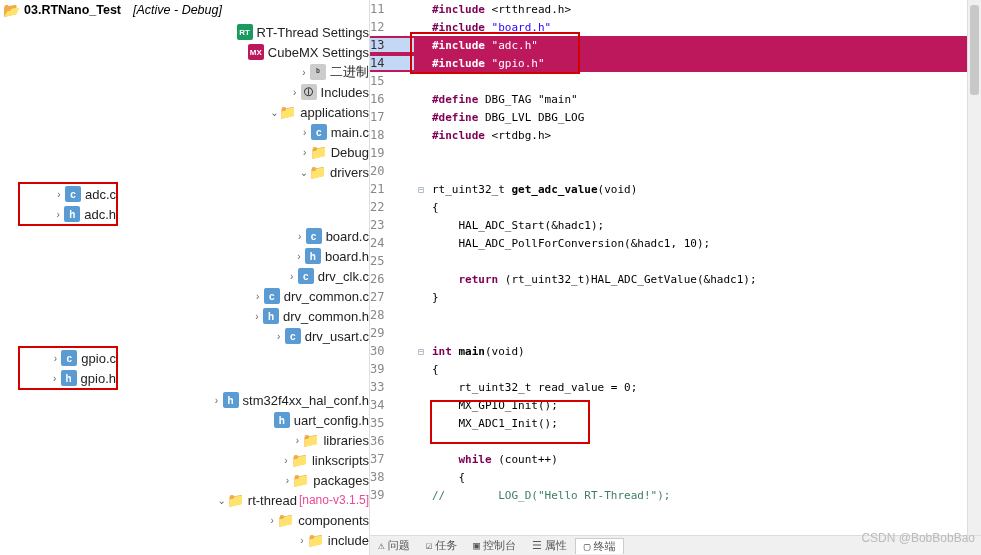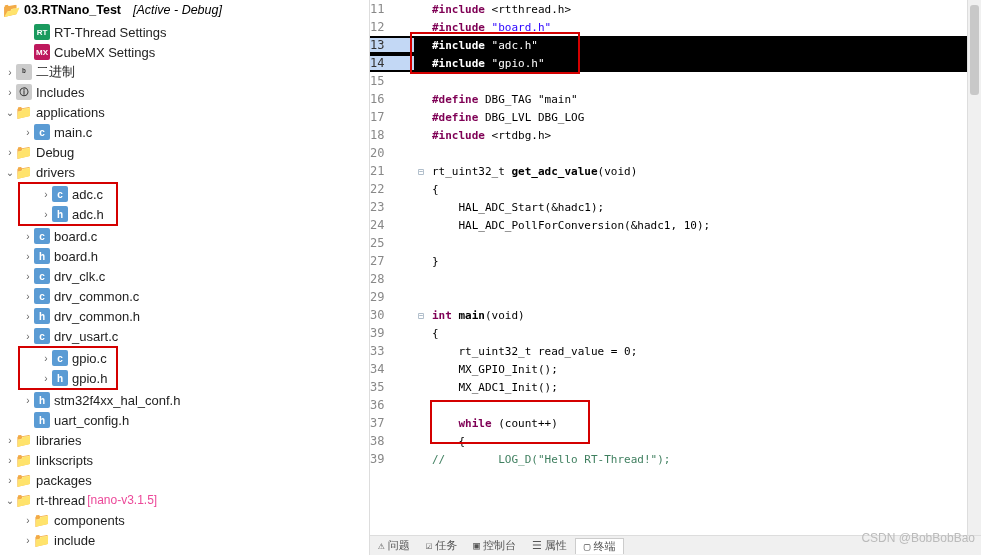--- a/index.html
+++ b/index.html
@@ -2,21 +2,21 @@
 <html><head>
 <meta charset="utf-8">
 <style>
   * { box-sizing: border-box; margin: 0; padding: 0; }
   body { font-family: "Segoe UI", Tahoma, sans-serif; font-size: 13px; background: #f7f7f7; overflow: hidden; }
   .app { display: flex; height: 555px; width: 981px; background: #fff; }
   .sidebar { width: 370px; background: #fff; overflow-y: auto; border-right: 1px solid #ddd; }
   .proj-title { display: flex; align-items: center; padding: 2px 4px; font-weight: bold; font-size: 12.5px; }
   .proj-title .active { font-weight: normal; margin-left: 12px; font-style: italic; }
   .tree { padding: 2px 0; }
-  .node { display: flex; align-items: center; padding: 1px 0; height: 20px; cursor: pointer; white-space: nowrap; }
+  .node { display: flex; align-items: center; padding: 1px 0; height: 20px; cursor: pointer; white-space: nowrap; justify-content: flex-end; }
   .arrow { width: 12px; text-align: center; font-size: 10px; color: #666; margin-right: 0px; }
   .arrow.open::before { content: "⌄"; }
   .arrow.closed::before { content: "›"; }
   .arrow.none::before { content: ""; }
   .ficon { width: 16px; height: 16px; display: inline-flex; align-items: center; justify-content: center; font-size: 10px; margin-right: 4px; border-radius: 2px; font-weight: bold; color: #fff; }
   .ficon.c { background: #5a9bd4; }
   .ficon.h { background: #5a9bd4; }
   .ficon.folder { color: #e8b53c; background: none; font-size: 14px; }
   .ficon.rt { background: #1a9a5e; color:#fff; font-size:8px;}
   .ficon.mx { background: #be185d; color:#fff; font-size:8px;}
@@ -34,21 +34,21 @@
   .lno { width: 44px; color: #888; padding-right: 8px; font-size: 12px; background: #fff; }
   .fold { width: 14px; text-align: center; color: #888; font-size: 10px; }
   .fold.box::before { content: "⊟"; color: #9ab; }
   .code { padding-left: 4px; font-size: 11px; white-space: pre; }
   .kw { color: #7f0055; font-weight: bold; }
   .str { color: #2a00ff; }
   .com { color: #3f7f5f; }
   .plain { color: #000; }
   .func { color: #000; font-weight: bold; }
   .type { color: #000; }
-  .line.sel { background: #000000; }
+  .line.sel { background: #be185d; }
   .line.sel .code, .line.sel .kw, .line.sel .str, .line.sel .plain { color: #fff; }
   .line.sel .lno { background: #c3d8f5; color: #333; }
   .red-annot { position: absolute; border: 2px solid #d40000; pointer-events: none; }
 
   .vbar { position:absolute; right:0; top:0; bottom:20px; width:14px; background:#f0f0f0; border-left:1px solid #ddd;}
   .vbar-thumb { position:absolute; left:2px; right:2px; top:5px; height:90px; background:#c8c8c8; border-radius:3px;}
 
   .statusbar { position:absolute; left:0; right:0; bottom:0; height:20px; background:#f0f0f0; border-top:1px solid #ddd; display:flex; align-items:center; font-size:11px; color:#555; }
   .statusbar .tab { padding: 0 8px; display:flex; align-items:center; gap:3px;}
   .statusbar .tab.active { background:#fff; border:1px solid #ccc; border-bottom:none;}
@@ -254,20 +254,25 @@
           <span class="lno">17</span>
           <span class="fold"></span>
           <span class="code"><span class="kw">#define</span><span class="plain"> DBG_LVL DBG_LOG</span></span>
         </div>
       <div class="line">
           <span class="lno">18</span>
           <span class="fold"></span>
           <span class="code"><span class="kw">#include</span><span class="plain"> &lt;rtdbg.h&gt;</span></span>
         </div>
       <div class="line">
+          <span class="lno">19</span>
+          <span class="fold"></span>
+          <span class="code"></span>
+        </div>
+      <div class="line">
           <span class="lno">20</span>
           <span class="fold"></span>
           <span class="code"></span>
         </div>
       <div class="line">
           <span class="lno">21</span>
           <span class="fold box"></span>
           <span class="code"><span class="type">rt_uint32_t </span><span class="func">get_adc_value</span><span class="plain">(void)</span></span>
         </div>
       <div class="line">
@@ -282,20 +287,25 @@
         </div>
       <div class="line">
           <span class="lno">24</span>
           <span class="fold"></span>
           <span class="code plain">    HAL_ADC_PollForConversion(&amp;hadc1, 10);</span>
         </div>
       <div class="line">
           <span class="lno">25</span>
           <span class="fold"></span>
           <span class="code"></span>
+        </div>
+      <div class="line">
+          <span class="lno">26</span>
+          <span class="fold"></span>
+          <span class="code"><span class="kw">    return </span><span class="plain">(rt_uint32_t)HAL_ADC_GetValue(&amp;hadc1);</span></span>
         </div>
       <div class="line">
           <span class="lno">27</span>
           <span class="fold"></span>
           <span class="code plain">}</span>
         </div>
       <div class="line">
           <span class="lno">28</span>
           <span class="fold"></span>
           <span class="code"></span>

